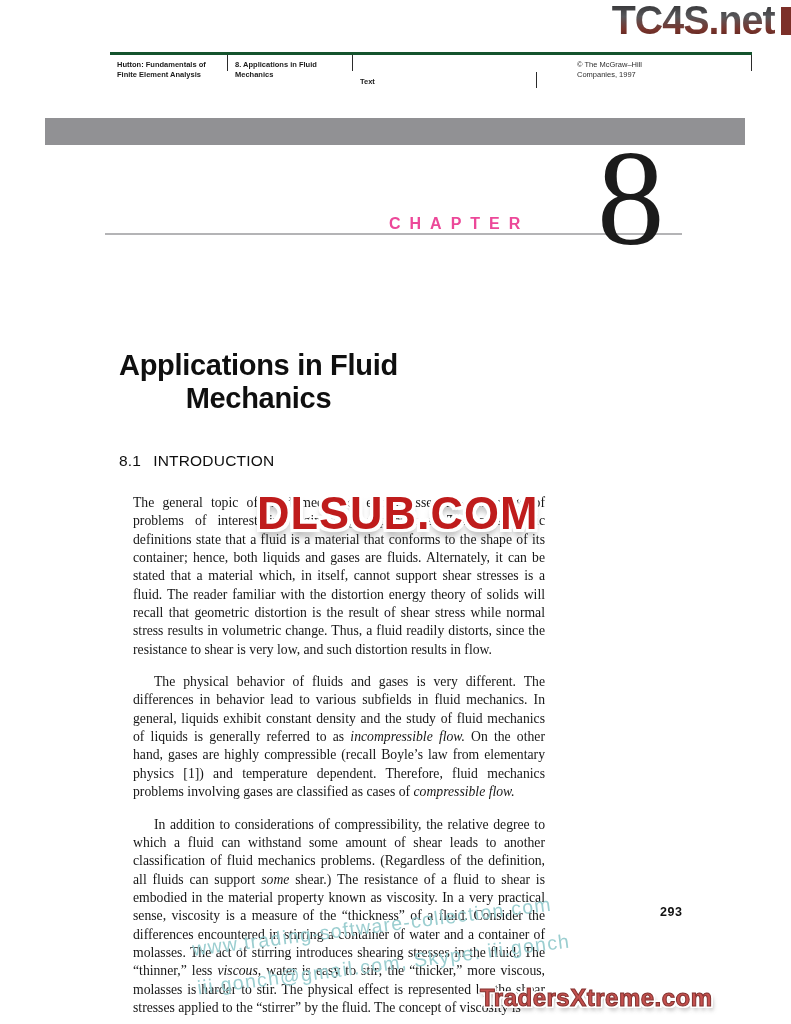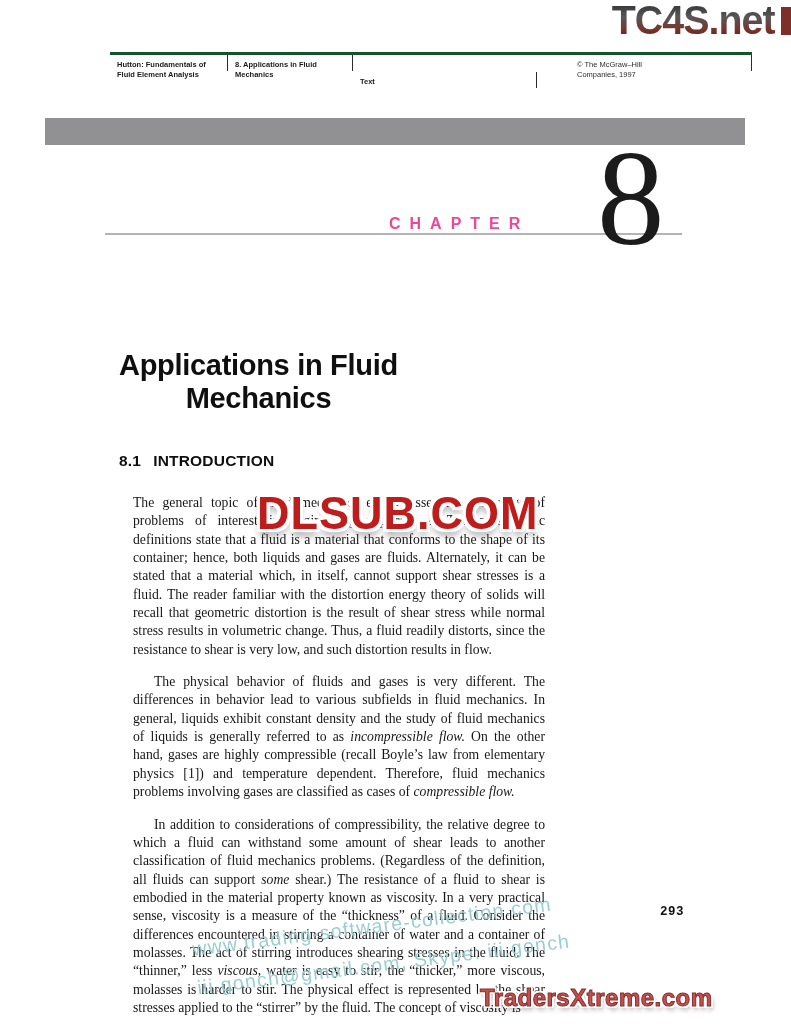--- a/index.html
+++ b/index.html
@@ -57,37 +57,37 @@
 
   
   .title {
     position:absolute; left:119px; top:349px;
     font-family:"Liberation Sans", sans-serif; font-weight:bold;
     font-size:29px; line-height:33px; letter-spacing:-0.3px;
     color:#0f0f0f; white-space:pre-line;text-align:center;
   }
   .section-h {
     position:absolute; left:119px; top:452px;
-    font-family:"Liberation Sans", sans-serif; font-weight:bold;
+    font-family:"Liberation Sans", sans-serif; font-weight:normal;
     font-size:15.5px; color:#0f0f0f; letter-spacing:0.2px;
   }
   .section-h .sec-num { margin-right:12px; }
 
   
   .body-text {
     position:absolute; left:119px; top:480px; width:440px;
     font-size:13.7px; line-height:18.35px; text-align:justify;
     color:#161616;
   }
   .body-text p { margin:14px; }
   .body-text p + p { text-indent:21px; }
 
   .page-num {
     position:absolute; left:660px; top:905px;
-    font-family:Liberation Mono, monospace; font-weight:bold;
+    font-family:Liberation Sans, sans-serif; font-weight:bold;
     font-size:12.5px; letter-spacing:0.5px; color:#111;text-align:center;
   }
 
   
   .wm-dlsub {
     position:absolute; left:257px; top:487px; z-index:5;
     font-family:"Liberation Sans", sans-serif; font-weight:bold;
     font-size:45px; line-height:50px; letter-spacing:1px;
     color:#bf1c1c; transform:scaleY(1.04); transform-origin:left top;
     text-shadow:
@@ -114,21 +114,21 @@
   }
 </style>
 </head>
 <body>
 
 <div class="page">
 
   <div class="header">
     <div class="hcell hc1">
       <span class="l1">Hutton: Fundamentals of</span>
-      <span class="l2">Fluid Element Analysis</span>
+      <span class="l2">Finite Element Analysis</span>
       <span class="tick"></span>
     </div>
     <div class="hcell hc2">
       <span class="l1">8. Applications in Fluid</span>
       <span class="l2">Mechanics</span>
       <span class="tick"></span>
     </div>
     <div class="hcell hc3">
       <span class="l1">Text</span>
       <span class="tick"></span>

